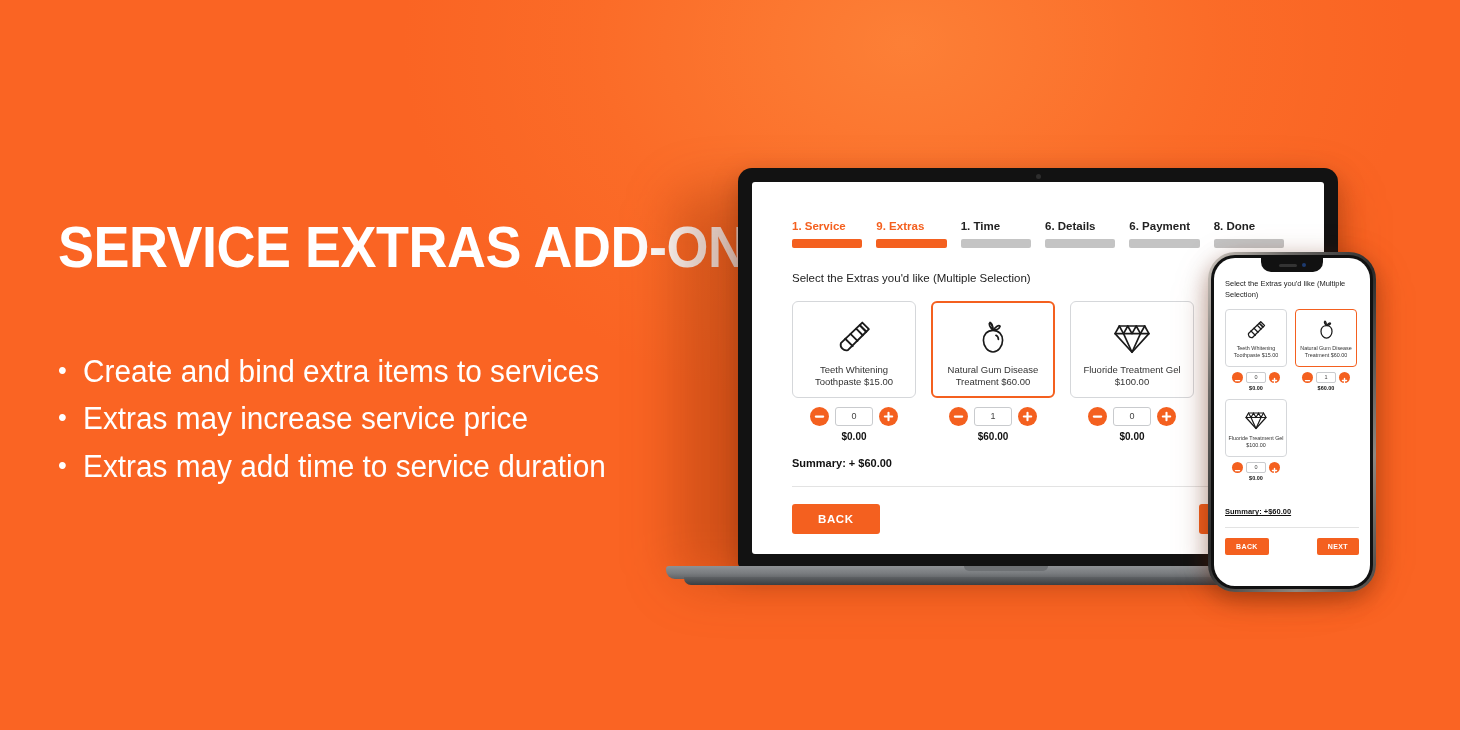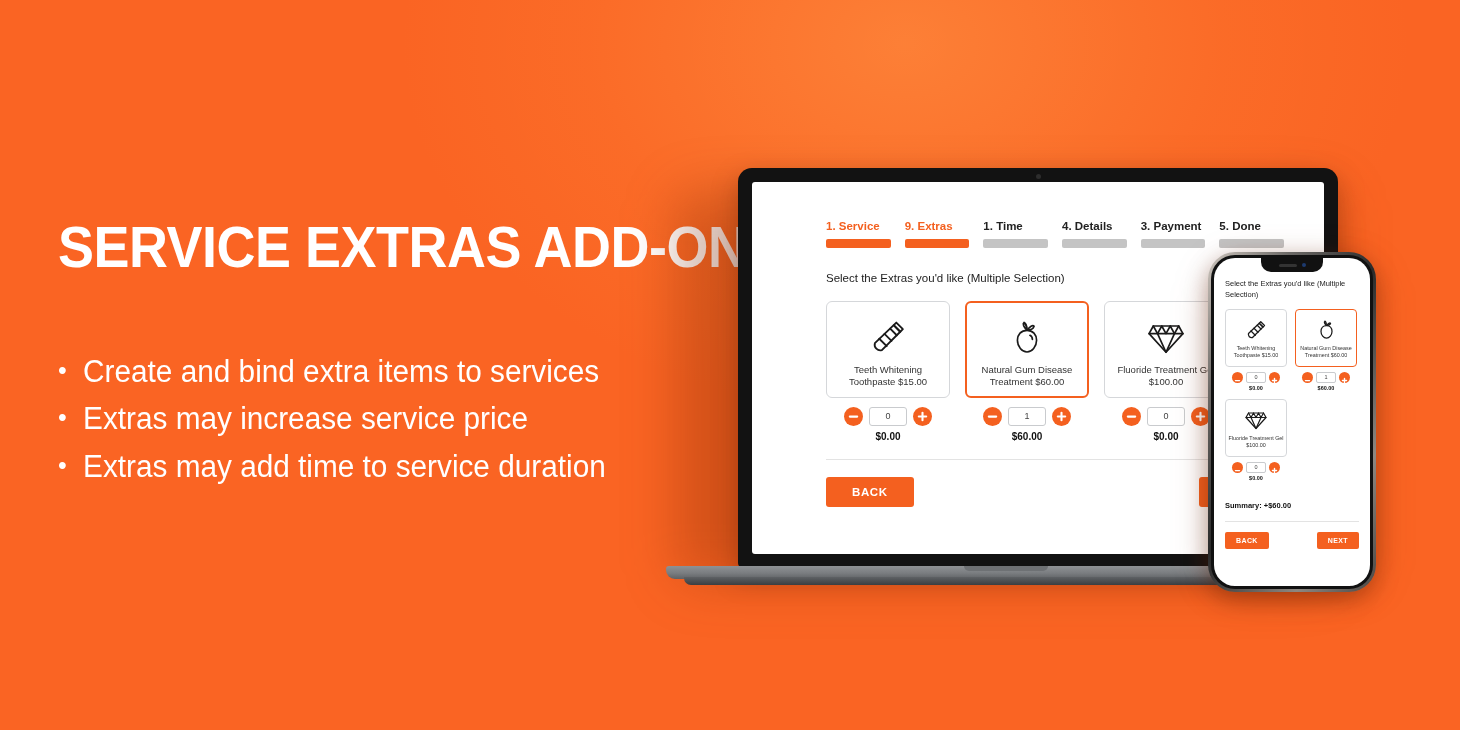--- a/index.html
+++ b/index.html
@@ -39,21 +39,21 @@
     position:absolute; left:10px; top:24px; width:660px; height:390px;
     background:rgba(120,35,0,0.30); filter:blur(26px); border-radius:22px;
   }
   #laptop-lid{
     position:absolute; left:72px; top:0; width:600px; height:400px;
     background:#121212; border-radius:14px 14px 5px 5px;
     box-shadow:0 10px 26px rgba(90,25,0,0.35);
   }
   #laptop-screen{
     position:absolute; left:14px; top:14px; right:14px; bottom:14px;
-    background:#ffffff; border-radius:3px; overflow:hidden;padding-left:34px;
+    background:#ffffff; border-radius:3px; overflow:hidden;
   }
   #laptop-cam{
     position:absolute; left:50%; top:6px; width:5px; height:5px; margin-left:-2.5px;
     background:#2d2d2d; border-radius:50%;
   }
   #laptop-base{
     position:absolute; left:0; top:398px; width:680px; height:22px;
   }
   #laptop-base-top{
     position:absolute; left:0; top:0; width:680px; height:13px;
@@ -151,21 +151,21 @@
   .p-card.selected{ border:1.5px solid #f4601f; }
   .p-icon{ height:29px; display:flex; align-items:center; justify-content:center; }
   .p-title{ font-size:5.4px; line-height:1.28; color:#333; text-align:center; padding:0 2px; margin-top:1px; }
   .p-stepper{ display:flex; align-items:center; justify-content:center; gap:3px; margin-top:5px; }
   .p-circ{ width:11px; height:11px; border-radius:50%; background:#f4601f; position:relative; flex:none; }
   .p-qty{
     width:20px; height:11px; border:1px solid #c9cbce; border-radius:2px;
     font-size:5.5px; color:#444; text-align:center; line-height:9px; background:#fff;
   }
   .p-price{ text-align:center; font-size:5.5px; font-weight:700; color:#111; margin-top:2px; }
-  #phone-summary{ margin-top:20px; font-size:7.5px; font-weight:700; color:#111; }
+  #phone-summary{ margin-top:26px; font-size:7.5px; font-weight:700; color:#111;text-decoration:underline; }
   #phone-div{ margin-top:11px; border-top:1px solid #e3e3e3; }
   #phone-nav{ display:flex; justify-content:space-between; margin-top:10px; }
   .p-btn{
     background:#f4601f; color:#fff; font-size:7px; font-weight:700;
     letter-spacing:0.4px; border-radius:2px; border:none; padding:5px 11px;
   }
 </style>
 </head>
 <body>
 
@@ -204,29 +204,29 @@
           </div>
           <div class="step active">
             <div class="step-label">9. Extras</div>
             <div class="step-bar"></div>
           </div>
           <div class="step">
             <div class="step-label">1. Time</div>
             <div class="step-bar"></div>
           </div>
           <div class="step">
-            <div class="step-label">4. Details</div>
+            <div class="step-label">6. Details</div>
             <div class="step-bar"></div>
           </div>
           <div class="step">
-            <div class="step-label">3. Payment</div>
+            <div class="step-label">6. Payment</div>
             <div class="step-bar"></div>
           </div>
           <div class="step">
-            <div class="step-label">5. Done</div>
+            <div class="step-label">8. Done</div>
             <div class="step-bar"></div>
           </div>
         </div>
 
         <div id="prompt">Select the Extras you'd like (Multiple Selection)</div>
 
         <div id="cards">
 
           <div class="card-col">
             <div class="card">
@@ -312,20 +312,21 @@
                     <rect x="5" y="8.9" width="10" height="2.2" rx="1.1" fill="#fff"></rect>
                     <rect x="8.9" y="5" width="2.2" height="10" rx="1.1" fill="#fff"></rect>
                   </svg>
               </div>
             </div>
             <div class="price">$0.00</div>
           </div>
 
         </div>
 
+        <div id="summary">Summary: + $60.00</div>
         <div id="divider"></div>
         <div id="nav-row">
           <button class="btn">BACK</button>
           <button class="btn">NEXT</button>
         </div>
 
       </div>
     </div>
   </div>
   <div id="laptop-base">

